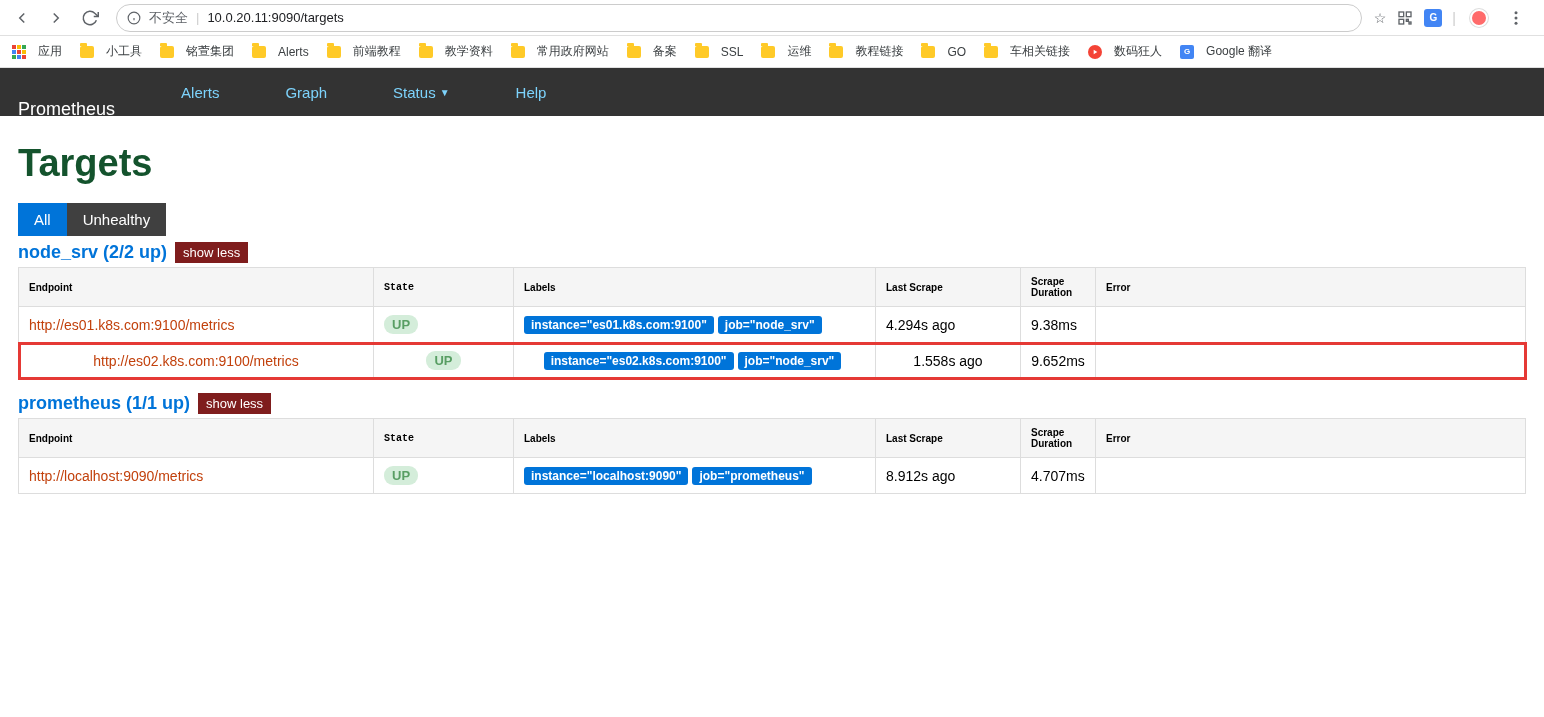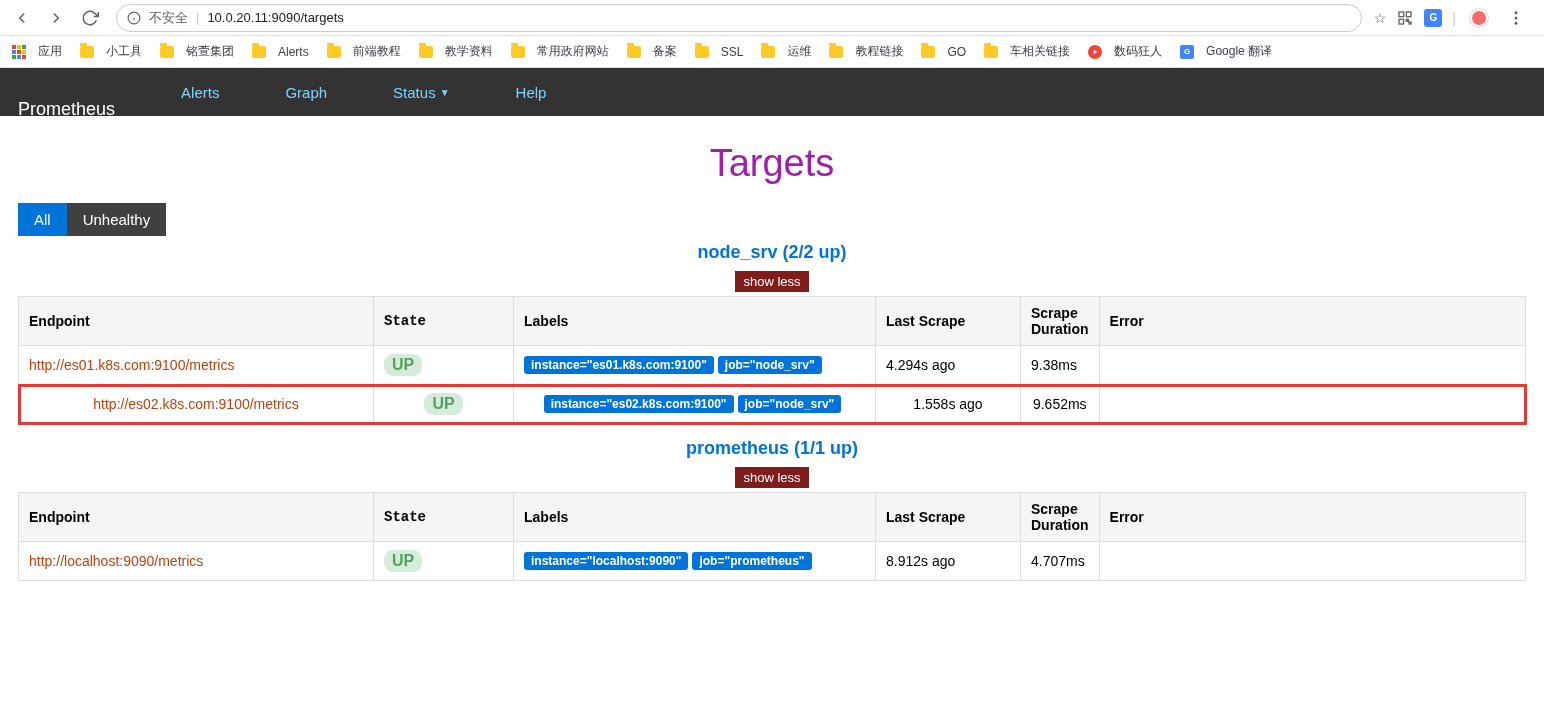--- a/index.html
+++ b/index.html
@@ -35,42 +35,42 @@
     .gt-small { width:14px; height:14px; background:#4285f4; border-radius:2px; display:flex; align-items:center; justify-content:center; color:#fff; font-size:8px; font-weight:bold; }
 
     
     .prom-nav { display: flex; align-items: center; height: 48px; background: #333; color: #fff; padding: 0 18px; gap: 22px; }
     .prom-brand { font-size: 18px; color: #fff; margin-top: 35px; }
     .prom-link { color: #7dd3fc; font-size: 15px; cursor: pointer; display:flex; align-items:center; gap:4px;margin-left:44px; }
     .prom-link .caret { font-size:10px; }
 
     
     .content { padding: 18px 18px 30px 18px; }
-    h1 { font-size: 38px; font-weight: 400; margin: 8px 0 18px 0; color: #a21caf; text-align: center; }
+    h1 { font-size: 38px; font-weight: 700; margin: 8px 0 18px 0; color: #14532d; }
 
     .filter-group { display: flex; }
     .filter-btn { padding: 8px 16px; font-size: 15px; cursor: pointer; background: #fff; color: #111; border:none; }
     .filter-btn.active { background: #0074d9; color: #fff; }
     .filter-btn.inactive { background: #404040; color: #fff; }
 
-    .job-header { display: flex; align-items: center; gap: 8px; margin: 6px 0 4px 0; flex-direction: column; }
+    .job-header { display: flex; align-items: center; gap: 8px; margin: 6px 0 4px 0; }
     .job-title { color: #0074d9; font-size: 18px; font-weight: 700; cursor: pointer; }
     .showless-btn { background: #7f1d1d; color: #fff; font-size: 13px; padding: 3px 8px; border: none; cursor: pointer; }
 
     table { width: 100%; border-collapse: collapse; margin-bottom: 14px; }
     th, td { text-align: left; padding: 8px 10px; border: 1px solid #ddd; vertical-align: middle; }
-    th { background: #f5f5f5; font-weight: 700; font-size: 14px; }
+    th { background: #f5f5f5; font-weight: 700; font-size: 10px; }
     td { font-size: 14px; }
     .col-endpoint { width: 355px; }
     .col-state { width: 140px; font-family: Liberation Mono, monospace; }
     .col-labels { width: 362px; }
     .col-lastscrape { width: 145px; }
     .col-duration { width: 75px; }
     .endpoint-link { color: #c2410c; text-decoration: none; }
-    .state-badge { display: inline-block; background: #d4edda; color: #589e63; padding: 2px 8px; border-radius: 9px; font-weight: 600; font-size: 16px; }
+    .state-badge { display: inline-block; background: #d4edda; color: #589e63; padding: 2px 8px; border-radius: 9px; font-weight: 600; font-size: 13px; }
     .label-badge { display: inline-block; background: #0074d9; color: #fff; padding: 2px 7px; border-radius: 3px; font-size: 12px; font-weight: 700; margin-right: 4px; }
     tr.highlighted td { position: relative; text-align: center; }
     tr.highlighted { outline: 3px solid #e53935; outline-offset: -2px; }
   </style>
 </head>
 <body>
 
 <div class="browser-toolbar">
   <div class="icon-btn">
     <svg viewBox="0 0 24 24" fill="none" stroke="currentColor" stroke-width="2">

